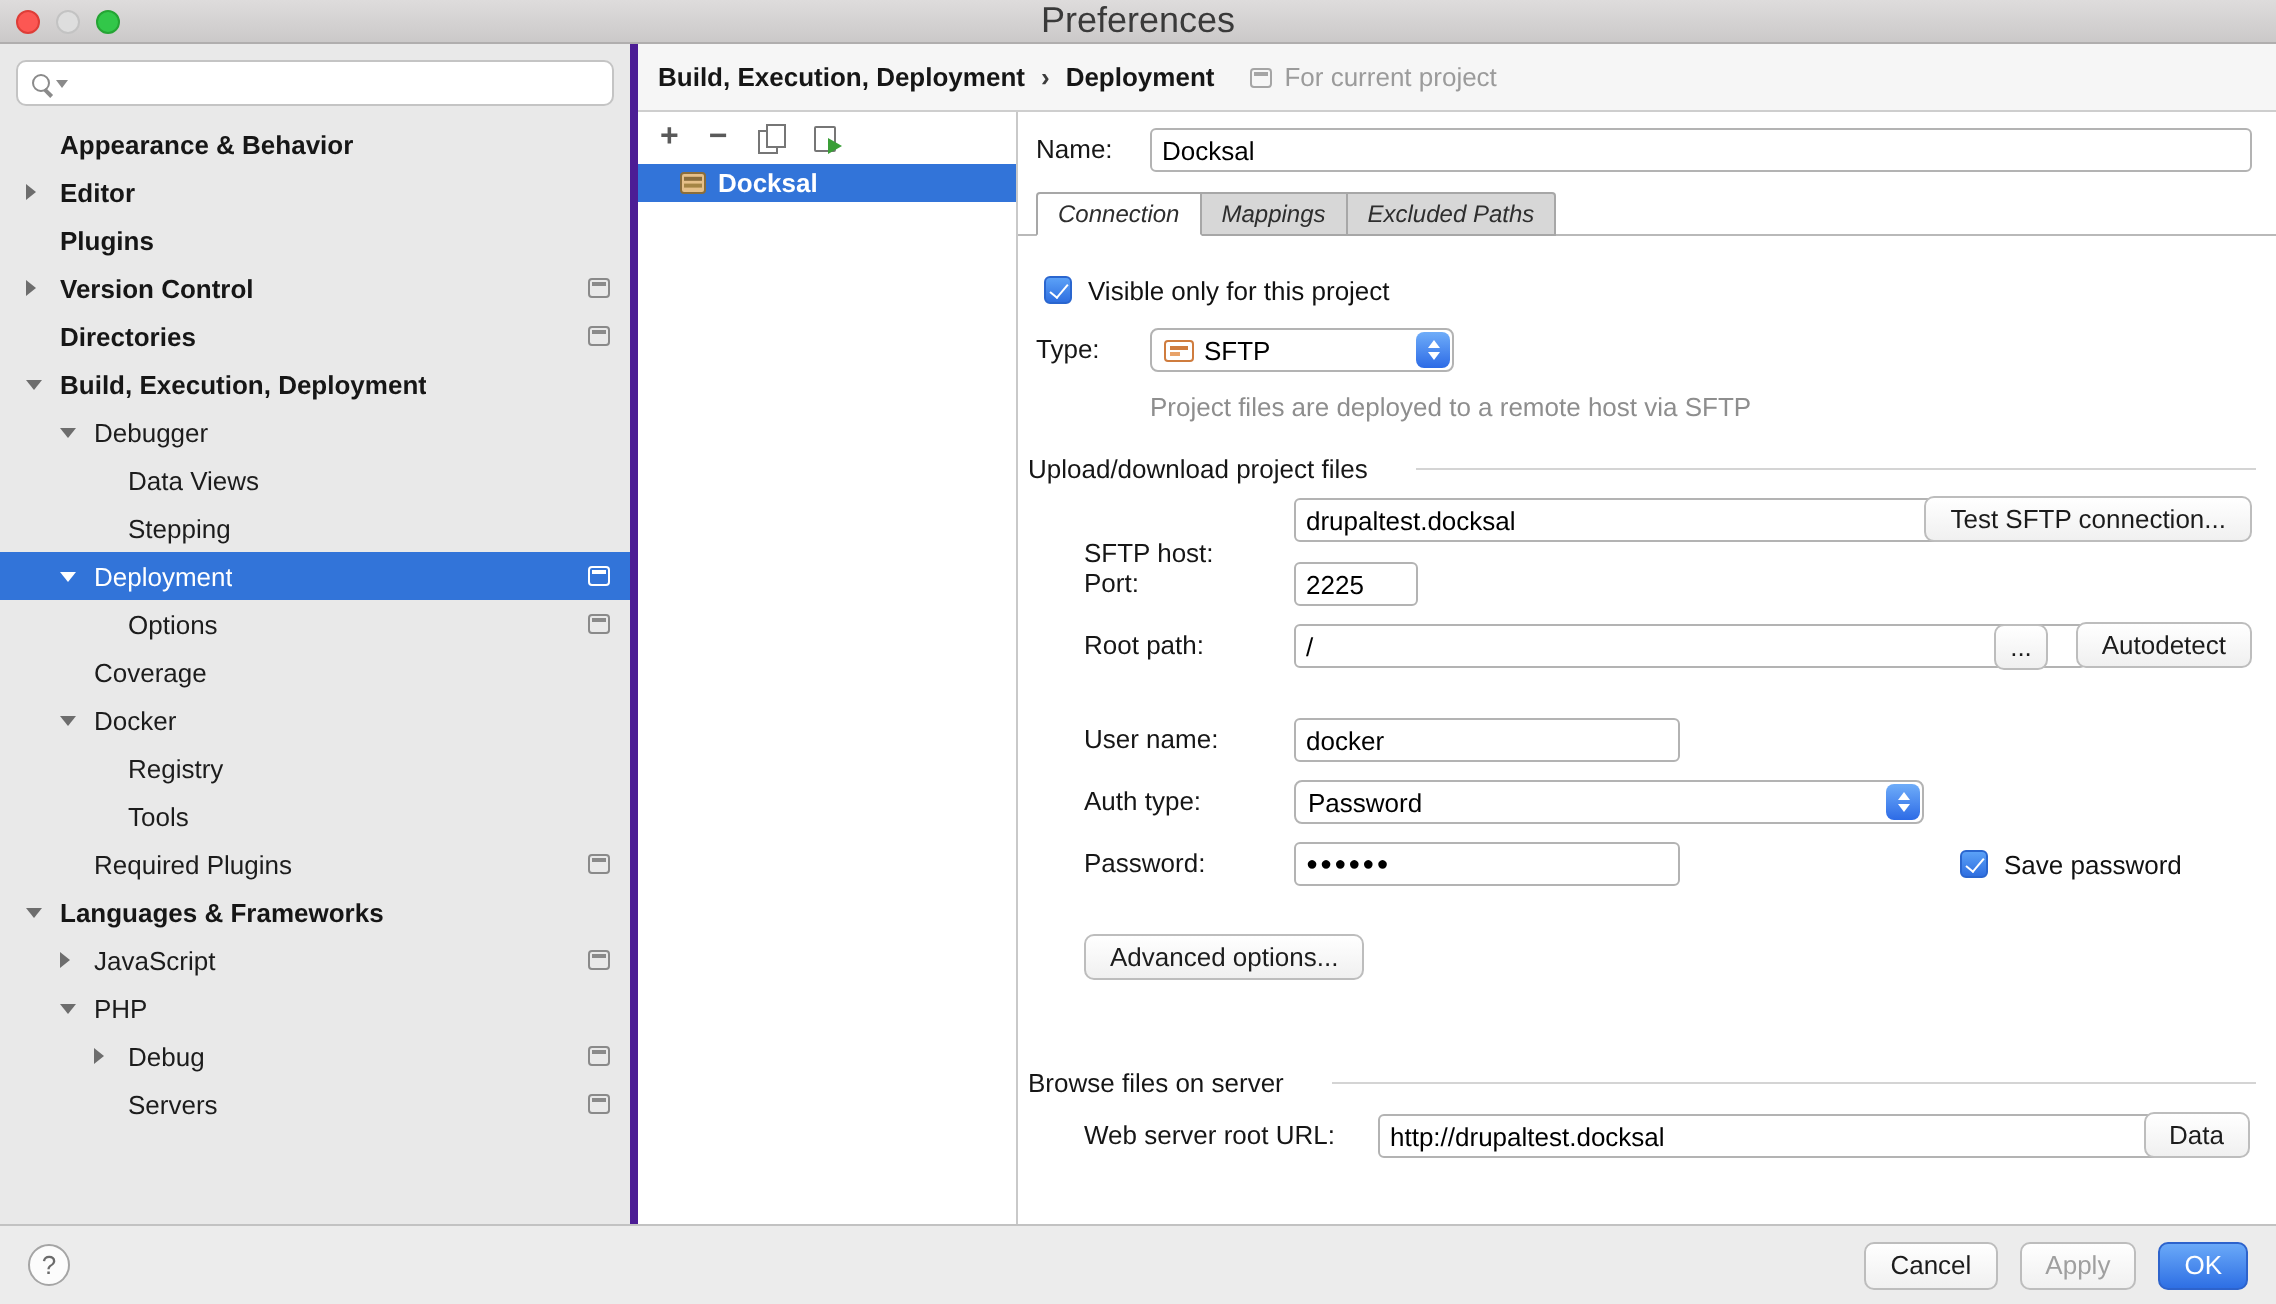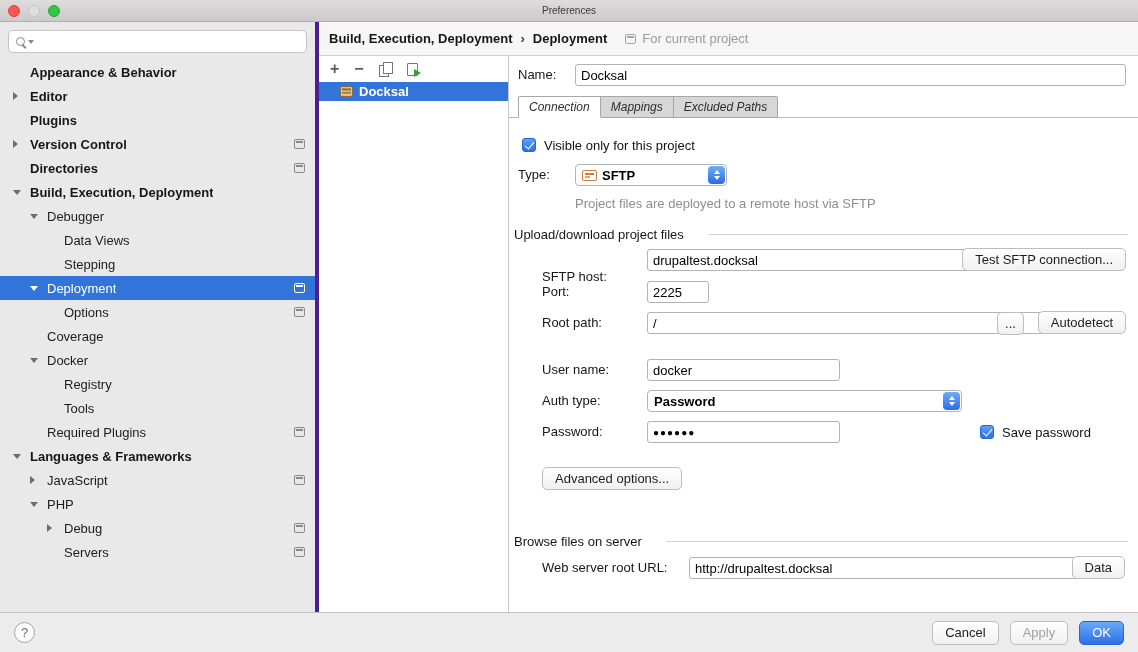--- a/index.html
+++ b/index.html
@@ -11,21 +11,21 @@
     background: #fff;
     overflow: hidden;
     cursor: default;
   }
   .window { position:relative; width:1138px; height:652px; display:flex; flex-direction:column; }
 
   
   .titlebar { position:relative; height:22px; flex:none;
     background:linear-gradient(#dedcdc,#cbc9c9); border-bottom:1px solid #b0aeae;
     display:flex; align-items:center; justify-content:center; }
-  .title { font-size:10px; color:#3a3a3a; }
+  .title { font-size:18px; color:#3a3a3a; }
   .traffic { position:absolute; left:8px; top:5px; display:flex; gap:8px; }
   .tl { width:12px; height:12px; border-radius:50%; }
   .tl.red   { background:#fc5753; border:1px solid #de3d37; }
   .tl.dim   { background:#dedede; border:1px solid #c3c3c3; }
   .tl.green { background:#32c749; border:1px solid #25a434; }
 
   
   .main { flex:1; display:flex; min-height:0; }
 
   
@@ -107,21 +107,21 @@
   .content-line { position:absolute; top:61px; left:0; right:0; border-top:1px solid #b9b9b9; z-index:1; }
 
   .cb-row { position:absolute; display:flex; align-items:center; gap:8px; height:16px; white-space:nowrap; }
   .cb { width:14px; height:14px; flex:none; border-radius:3px; position:relative;
     background:linear-gradient(#5ba1f7, var(--checkbox_blue,#2f6fe0)); border:1px solid #2a66cf; }
   .cb::after { content:""; position:absolute; left:4px; top:1px; width:4px; height:8px;
     border-right:1.8px solid #fff; border-bottom:1.8px solid #fff; transform:rotate(40deg); }
   .cb-lbl { color:#111; }
 
   .dd { position:absolute; height:22px; border:1px solid #b3b3b3; border-radius:4px; background:#fff;
-    display:flex; align-items:center; padding-left:6px;font-weight:bold; }
+    display:flex; align-items:center; padding-left:6px; }
   .dd-val { flex:1; color:#000; white-space:nowrap; overflow:hidden; }
   .stepper { width:17px; height:18px; margin-right:1px; flex:none; border-radius:4px;
     background:linear-gradient(#6fadf9,#2d6be6); display:flex; flex-direction:column;
     align-items:center; justify-content:center; gap:2px; }
   .st-up { width:0; height:0; border-left:3.5px solid transparent; border-right:3.5px solid transparent; border-bottom:4px solid #fff; }
   .st-dn { width:0; height:0; border-left:3.5px solid transparent; border-right:3.5px solid transparent; border-top:4px solid #fff; }
   .sftp-ic { width:15px; height:11px; flex:none; margin-right:5px; border:1px solid #cf7c3e; border-radius:2px; position:relative; }
   .sftp-ic::before { content:""; position:absolute; left:2px; top:2px; right:2px; height:2px; background:#cf7c3e; }
   .sftp-ic::after  { content:""; position:absolute; left:2px; bottom:2px; width:5px; height:2px; background:#e8a36a; }
 

